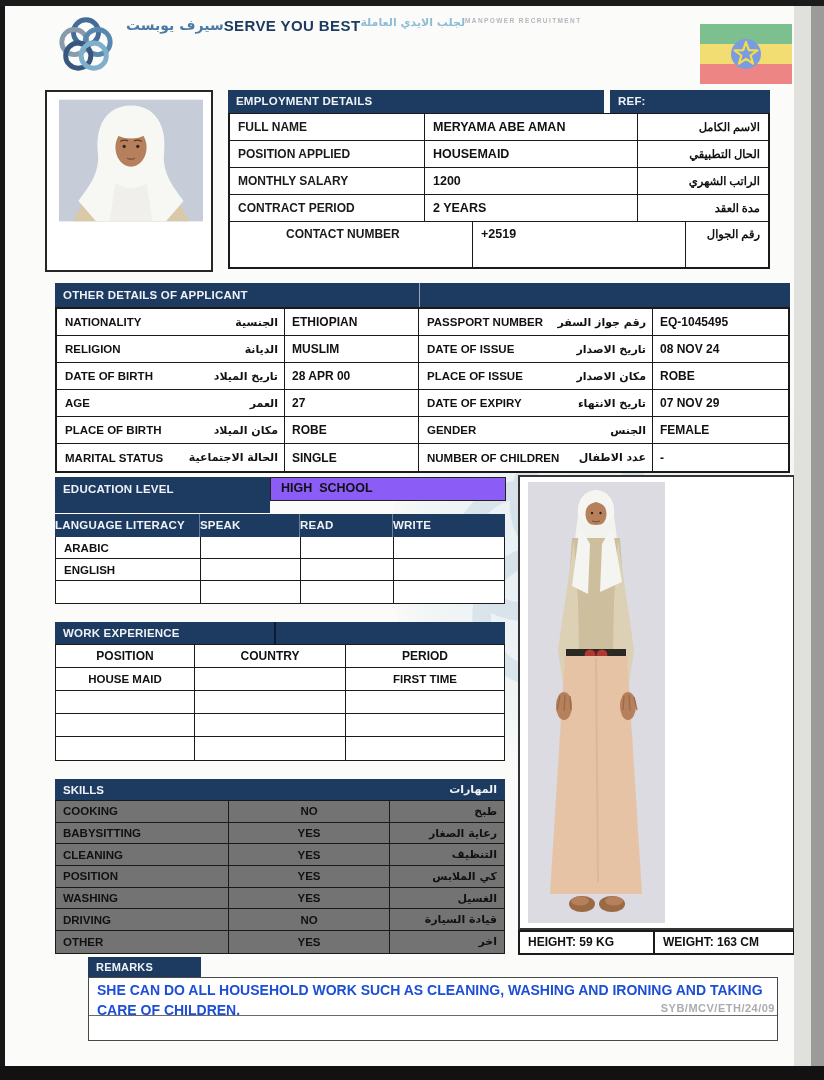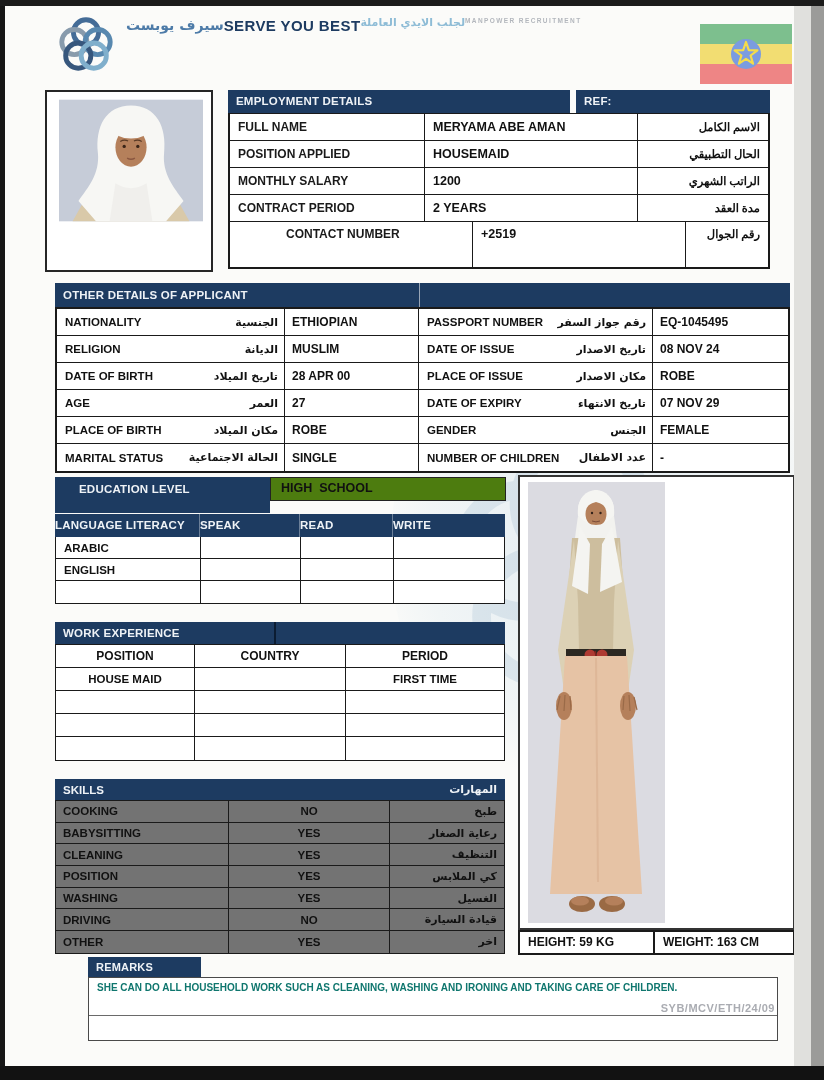--- a/index.html
+++ b/index.html
@@ -37,21 +37,21 @@
   
   .flag { left:700px; top:24px; z-index:5; }
 
   
   .portrait-box { left:45px; top:90px; width:168px; height:182px; background:#fff; border:2px solid #262626; z-index:5; }
   .portrait-box svg { position:absolute; left:12px; top:6px; }
 
   
   .emp { left:228px; top:90px; width:542px; z-index:5; }
   .emp-head { display:flex; }
-  .emp-head .h1 { width:342px; height:23px; line-height:23px; padding-left:8px; }
+  .emp-head .h1 { width:376px; height:23px; line-height:23px; padding-left:8px; }
   .emp-head .gap { width:6px; }
   .emp-head .h2 { flex:1; height:23px; line-height:23px; padding-left:8px; }
   .emp-body { border:2px solid #1a1a1a; border-top:1.5px solid #1a1a1a; background:#fff; }
   .emp-row { display:flex; border-bottom:1.5px solid #1a1a1a; height:27px; align-items:center; }
   .emp-row:last-child { border-bottom:none; height:45px; align-items:flex-start;margin-left:48px; }
   .emp-row:last-child > div { padding-top:5px; }
   .emp-label { width:195px; border-right:1.5px solid #1a1a1a; height:100%; display:flex; align-items:center; padding-left:8px; font-weight:600; font-size:12px; color:#1a1a1a; }
   .emp-row:last-child .emp-label { align-items:flex-start; }
   .emp-value { width:213px; border-right:1.5px solid #1a1a1a; height:100%; display:flex; align-items:center; padding-left:8px; font-weight:bold; font-size:12.5px; }
   .emp-row:last-child .emp-value { align-items:flex-start; }
@@ -66,22 +66,22 @@
   .od-row { display:flex; height:27px; border-bottom:1.5px solid #1a1a1a; }
   .od-row:last-child { border-bottom:none; }
   .od-label { display:flex; justify-content:space-between; align-items:center; padding:0 6px 0 8px; border-right:1.5px solid #1a1a1a; }
   .od-label .en { font-weight:600; font-size:11.5px; }
   .od-label .ar { font-weight:bold; font-size:11px; }
   .od-c1 { width:228px; } .od-c2 { width:134px; } .od-c3 { width:234px; }
   .od-val { display:flex; align-items:center; padding-left:7px; font-weight:bold; font-size:12px; border-right:1.5px solid #1a1a1a; }
   .od-val.last { flex:1; border-right:none; }
 
   
-  .edu-label { left:55px; top:477px; width:215px; height:36px; line-height:24px; padding-left:24px; z-index:5; }
-  .edu-value { left:270px; top:477px; width:236px; height:24px; background:#4d7c0f; border:1.5px solid #222; line-height:21px; padding-left:10px; font-weight:bold; font-size:12.5px; white-space:pre; z-index:5; }
+  .edu-label { left:55px; top:477px; width:215px; height:36px; line-height:24px; padding-left:8px; z-index:5; }
+  .edu-value { left:270px; top:477px; width:236px; height:24px; background:#8b5cf6; border:1.5px solid #222; line-height:21px; padding-left:10px; font-weight:bold; font-size:12.5px; white-space:pre; z-index:5; }
 
   
   .lang { left:55px; top:514px; width:450px; z-index:5; }
   .lang-head { display:flex; height:23px; }
   .lang-head > div { line-height:23px; border-right:1px solid rgba(255,255,255,.35); }
   .lang-head > div:last-child { border-right:none; }
   .lh1 { width:145px; } .lh2 { width:100px; } .lh3 { width:93px; } .lh4 { width:112px; }
   .lang-body { border:1.5px solid #1a1a1a; border-top:none; background:#fff; }
   .lang-row { display:flex; height:22px; border-bottom:1.5px solid #1a1a1a; }
   .lang-row:last-child { border-bottom:none; }
@@ -117,21 +117,21 @@
   .body-box svg { position:absolute; left:8px; top:5px; }
 
   .stats { left:518px; top:930px; width:277px; height:25px; display:flex; z-index:6; }
   .stats > div { border:2px solid #1a1a1a; background:#fff; font-weight:bold; font-size:12px; line-height:21px; padding-left:8px; }
   .stats .s1 { width:137px; }
   .stats .s2 { flex:1; border-left:none; }
 
   
   .rem-title { left:88px; top:957px; width:113px; height:20px; line-height:20px; padding-left:8px; font-size:11px; z-index:5; }
   .rem-box { left:88px; top:977px; width:690px; height:64px; background:#fff; border:1.5px solid #4a4a4a; z-index:5; }
-  .rem-text { position:absolute; left:8px; top:3px; right:10px; font-weight:bold; font-size:10px; color:#0f766e; line-height:1.42; }
+  .rem-text { position:absolute; left:8px; top:3px; right:10px; font-weight:bold; font-size:14px; color:#1d4ed8; line-height:1.42; }
   .rem-line { position:absolute; left:0; right:0; top:37px; border-top:1.3px solid #6a6a6a; }
   .rem-code { position:absolute; right:2px; top:24px; font-size:11px; color:#aaacb2; letter-spacing:.5px; font-weight:bold; }
 </style>
 </head>
 <body>
 
 <div class="page">
 
   <div class="abs fr-right-light"></div>
   <div class="abs fr-right-dark"></div>

